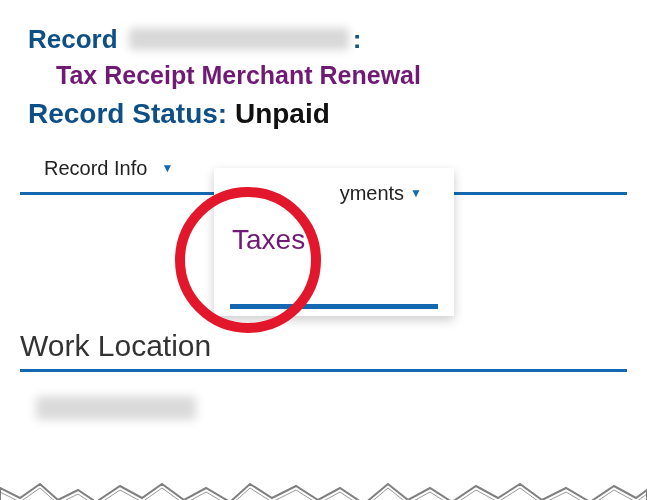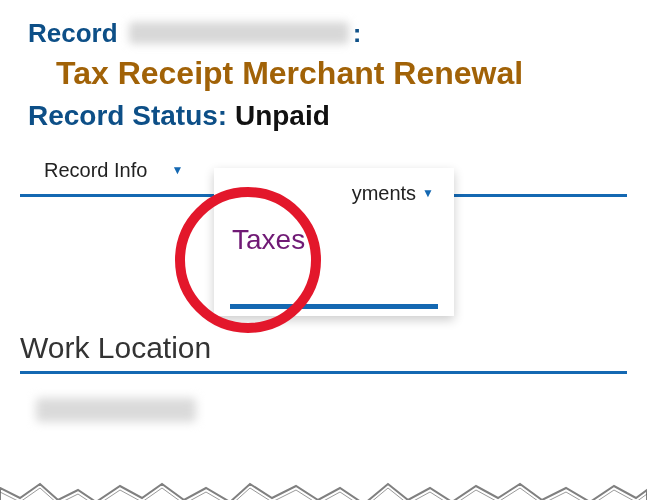--- a/index.html
+++ b/index.html
@@ -17,37 +17,38 @@
     width: 647px;
     height: 500px;
     padding-top: 18px;
   }
   
   .record-line {
     margin-left: 28px;
     font-size: 26px;
     font-weight: 700;
     color: #0d4f87;
+    margin-top: 6px;
   }
   .record-line .num-blur {
     display: inline-block;
     width: 220px;
     height: 22px;
     vertical-align: -2px;
     background: #d8d8d8;
     filter: blur(4px);
     border-radius: 4px;
     margin: 0 4px;
   }
   .subtitle-line {
     margin-left: 56px;
     margin-top: 6px;
-    font-size: 32px;
+    font-size: 25px;
     font-weight: 700;
-    color: #a16207;
+    color: #701a75;
   }
   .status-line {
     margin-left: 28px;
     margin-top: 8px;
     font-size: 28px;
     font-weight: 700;
   }
   .status-label { color: #0d4f87; }
   .status-value { color: #111; }
 
@@ -59,21 +60,21 @@
     border-bottom: 3px solid #1468b2;
     display: flex;
     align-items: center;
   }
   .tab-item {
     font-size: 20px;
     color: #222;
     margin-left: 30px;
     display: flex;
     align-items: center;
-    gap: 24px;
+    gap: 14px;
     cursor: pointer;
     user-select: none;
   }
   .tab-item:first-child { margin-left: 24px; }
   .caret-down {
     font-size: 12px;
     color: #1468b2;
   }
 
   
@@ -84,21 +85,21 @@
     width: 240px;
     height: 148px;
     background: #fff;
     box-shadow: 0 4px 10px rgba(0,0,0,0.20);
   }
   .dropdown-top-row {
     height: 50px;
     display: flex;
     align-items: center;
     justify-content: flex-end;
-    padding-right: 20px;
+    padding-right: 32px;
     font-size: 20px;
     color: #222;
     gap: 6px;
   }
   .dropdown-item {
     font-size: 28px;
     color: #701a75;
     padding-left: 18px;
     padding-top: 6px;
     height: 46px;

